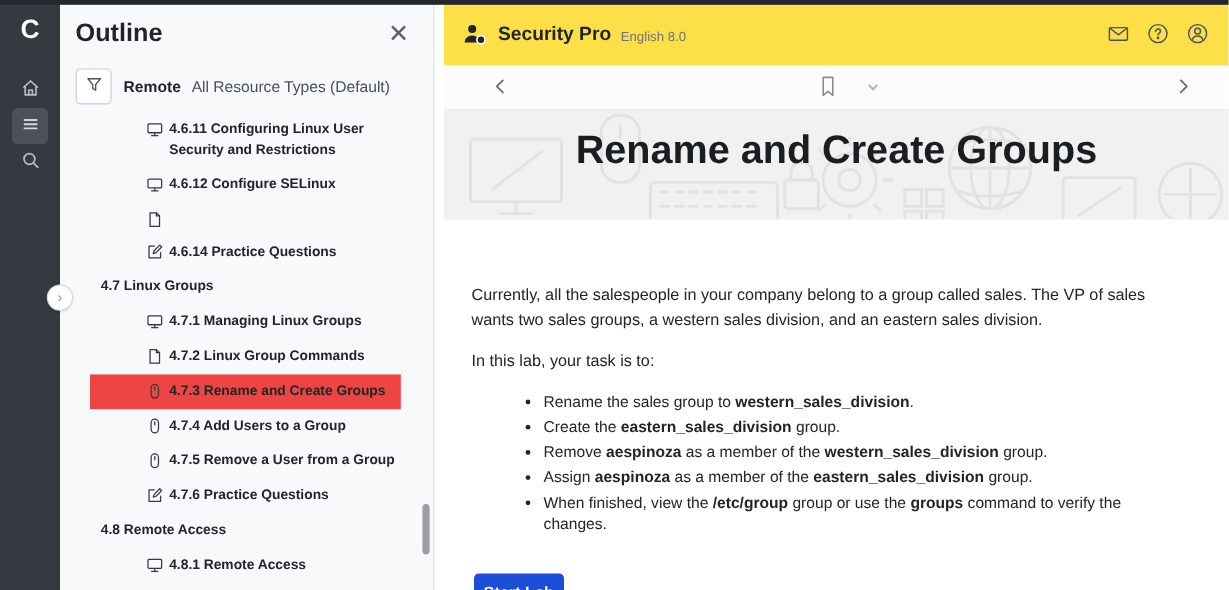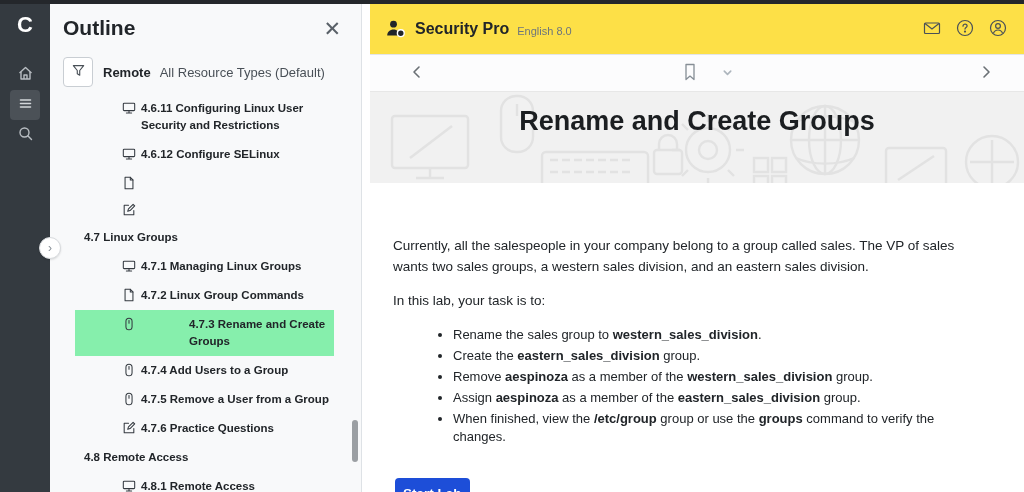--- a/index.html
+++ b/index.html
@@ -25,21 +25,21 @@
   .outline-title { font-size:21px; font-weight:bold; color:#212529; }
   .close-btn { border:none; background:transparent; font-size:21px; color:#5a6168; cursor:pointer; line-height:1; font-weight:300; }
   .filter-row { display:flex; align-items:center; margin:17px 0 0 13px; }
   .filter-btn { width:30px; height:30px; background:#fff; border:1px solid #c9ced3; border-radius:4px;
                 display:flex; align-items:center; justify-content:center; cursor:pointer; }
   .filter-btn svg { width:15px; height:15px; stroke:#495057; fill:none; stroke-width:1.2; stroke-linejoin:round; }
   .filter-label { margin-left:10px; font-size:13px; font-weight:bold; color:#212529; }
   .filter-value { margin-left:9px; font-size:13px; color:#495057; }
   .tree { margin-top:7px; }
   .o-item { display:flex; align-items:flex-start; padding:6px 0 6px 47px; margin:0 27px 0 25px; cursor:pointer; }
-  .o-item.selected { background:#86efac;gap:48px; }
+  .o-item.selected { background:#ef4444; }
   .o-item.section { padding-left:9px; }
   .o-icon { width:14px; height:14px; margin-right:5px; flex:0 0 14px; margin-top:1px; }
   .o-icon svg { width:14px; height:14px; stroke:#343a40; fill:none; stroke-width:1.2; stroke-linejoin:round; stroke-linecap:round; }
   .o-label { font-size:11.5px; font-weight:bold; color:#212529; line-height:17px; max-width:195px; }
   .o-scrollthumb { position:absolute; right:3px; top:420px; width:6px; height:42px; background:#9b9fa3; border-radius:3px; cursor:pointer; }
 
   .collapse-toggle { position:absolute; left:39px; top:237px; width:22px; height:22px; border-radius:50%;
                      background:#fff; border:1px solid #d8dbde; box-shadow:0 1px 2px rgba(0,0,0,.12); z-index:30;
                      color:#868e96; font-size:12px; line-height:19px; text-align:center; cursor:pointer; padding:0; }
 
@@ -56,21 +56,21 @@
   .nav-toolbar { height:37px; display:flex; align-items:center; justify-content:space-between; padding:0 26px 0 35px;
                  background:#fcfcfd; border-bottom:1px solid #e7e7e7; }
   .nav-btn { border:none; background:transparent; cursor:pointer; width:24px; height:24px; display:flex; align-items:center; justify-content:center; padding:0; }
   .nav-btn svg { width:14px; height:14px; stroke:#6a7075; fill:none; stroke-width:1.6; stroke-linecap:round; stroke-linejoin:round; }
   .bookmark-group { display:flex; align-items:center; gap:13px; margin-left:14px; }
   .bookmark-group .bm svg { width:16px; height:18px; stroke:#868e96; fill:none; stroke-width:1.3; stroke-linejoin:round; }
   .bookmark-group .caret svg { width:11px; height:11px; stroke:#adb5bd; stroke-width:1.8; fill:none; }
 
   .banner { position:relative; height:91px; background:#f1f1f1; overflow:hidden; }
   .banner-deco { position:absolute; left:0; top:0; width:654px; height:91px; stroke:#e2e2e2; fill:none; stroke-width:2.4; }
-  .banner-title { position:relative; text-align:center; font-size:27px; font-weight:bold; color:#1b1e21; padding-top:14px; }
+  .banner-title { position:relative; text-align:center; font-size:33px; font-weight:bold; color:#1b1e21; padding-top:14px; }
 
   .content { padding:52px 34px 0 23px; }
   .content p { font-size:13.5px; line-height:21px; color:#212529; }
   .content .p2 { margin-top:13px; }
   .task-list { margin:15px 0 0 0; padding-left:60px; }
   .task-list li { font-size:13px; line-height:18px; margin-bottom:3px; color:#212529; }
   .task-list .b { font-weight:bold; }
   .start-btn { margin-top:29px; margin-left:2px; background:#1d4ed8; color:#fff; border:none; border-radius:4px;
                padding:8px 8px; font-size:13.5px; font-weight:bold; font-family:"Liberation Sans",sans-serif; cursor:pointer; }
 </style>
@@ -138,20 +138,21 @@
     <span class="o-icon"><svg viewBox="0 0 16 16">
               <path d="M3.5 1.5h6l3 3v10h-9z"></path>
               <path d="M9.5 1.5v3h3"></path>
             </svg></span>
   </div>
         <div class="o-item">
     <span class="o-icon"><svg viewBox="0 0 16 16">
               <path d="M13.5 8.5v5h-11v-11h5"></path>
               <path d="M6.5 9.5l.9-2.7 5.3-5.3 1.8 1.8-5.3 5.3z"></path>
             </svg></span>
+    <span class="o-label">4.6.14 Practice Questions</span>
   </div>
         <div class="o-item section">
 
     <span class="o-label">4.7 Linux Groups</span>
   </div>
         <div class="o-item">
     <span class="o-icon"><svg viewBox="0 0 16 16">
               <rect x="1.5" y="2.5" width="13" height="8.5" rx="1"></rect>
               <path d="M8 11v2.5M5 13.8h6"></path>
             </svg></span>

